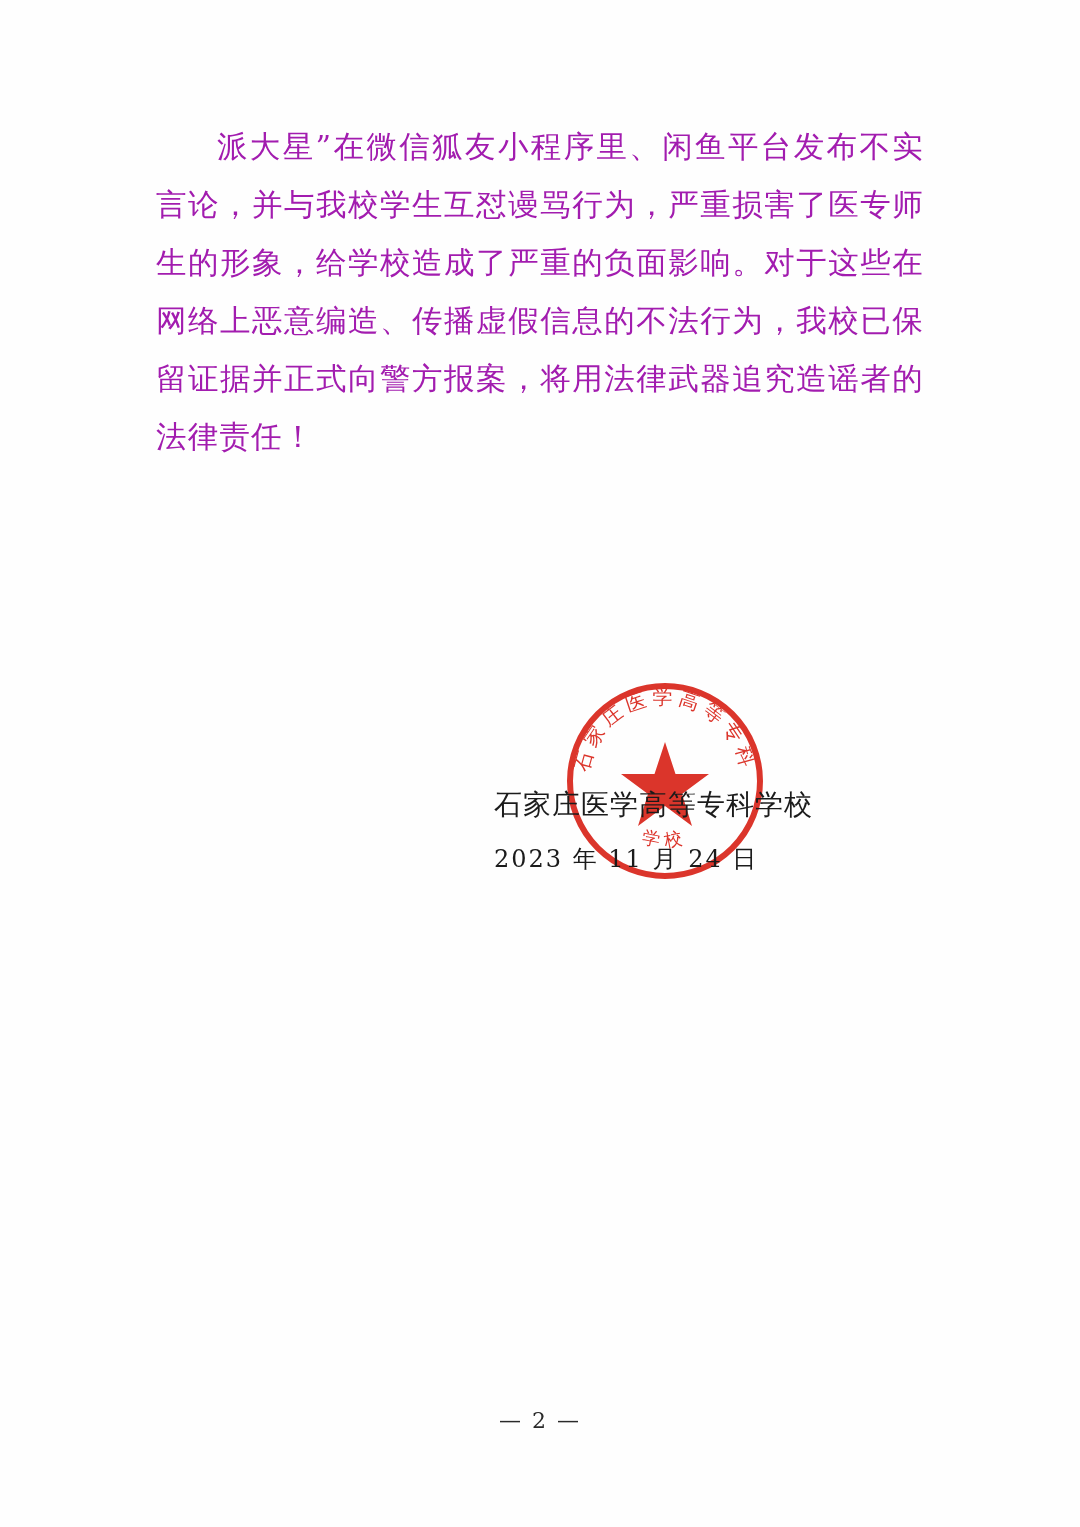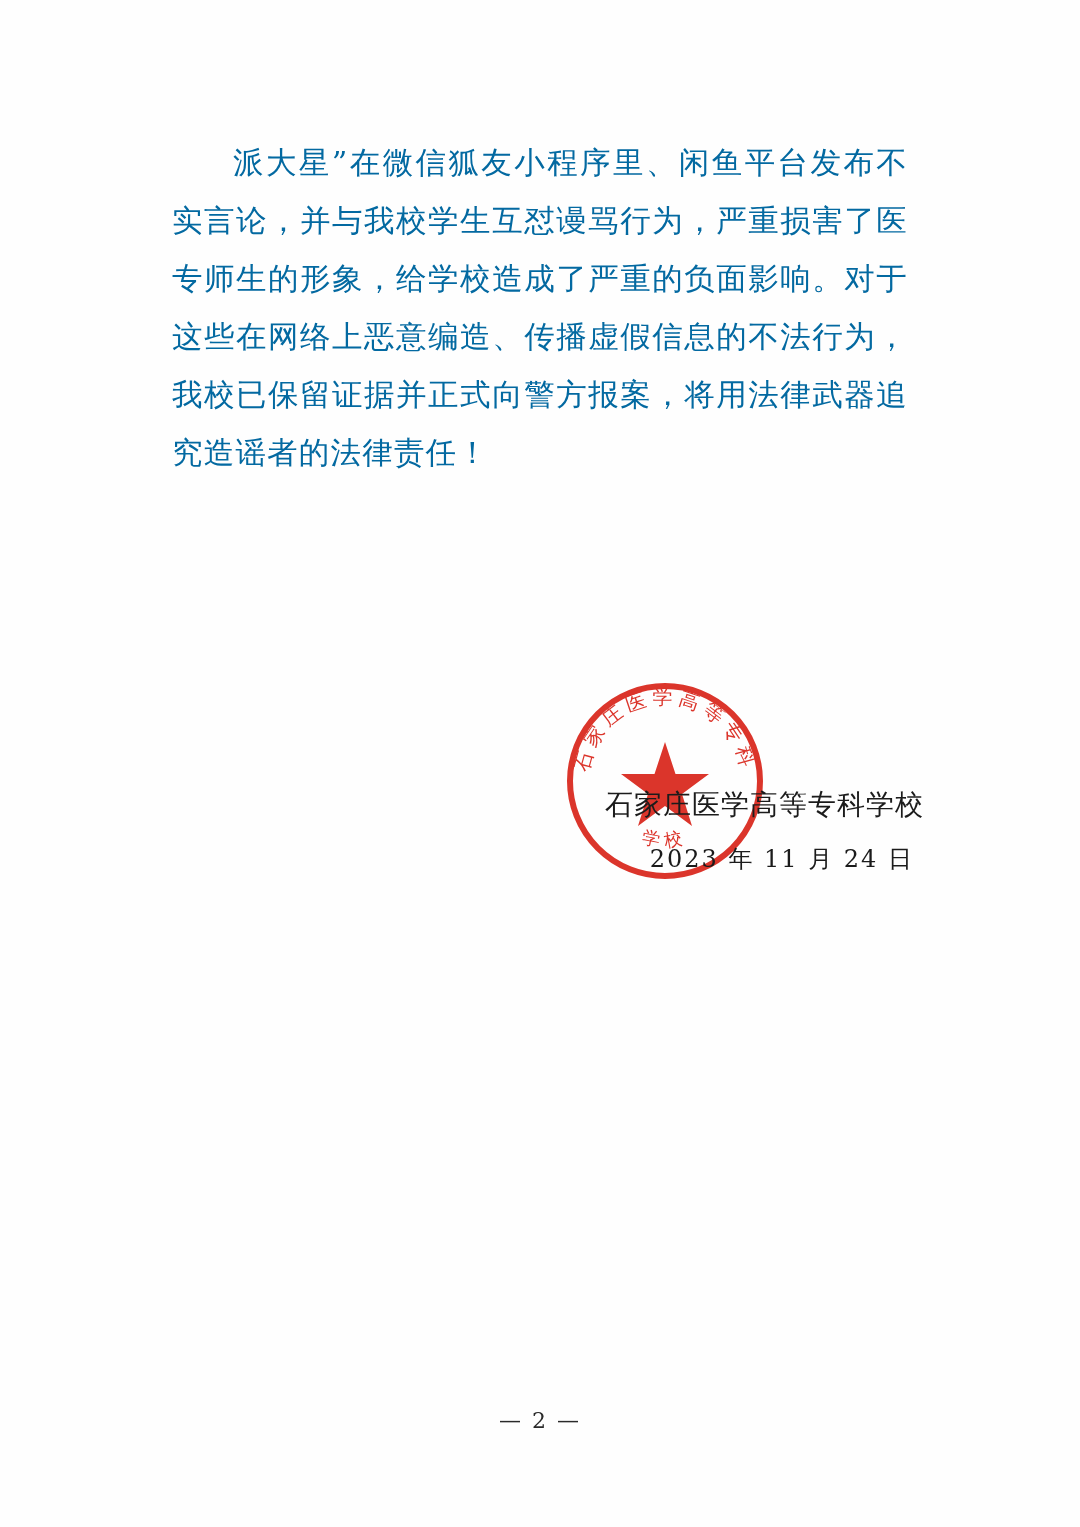--- a/index.html
+++ b/index.html
@@ -29,36 +29,35 @@
     top: 118px;
     width: 768px;
   }
 
   .para {
     font-size: 30.5px;
     line-height: 58px;
     letter-spacing: 1.2px;
     text-align: justify;
     text-justify: inter-character;
-    margin: 16px;
-    color: #0369a1;
+    margin: 0;
+    color: #a21caf;
   }
   .para + .para {
     margin-top: 2px;
   }
   .para.indent {
     text-indent: 2em;
   }
 
   .signature-block {
     position: absolute;
     right: 156px;
     top: 778px;
     width: 430px;
-    text-align: right;
   }
   .sig-line {
     font-size: 28px;
     line-height: 54px;
     letter-spacing: 1px;
     color: #1b1b1b;
     white-space: nowrap;
   }
   .sig-date {
     font-size: 24px;

